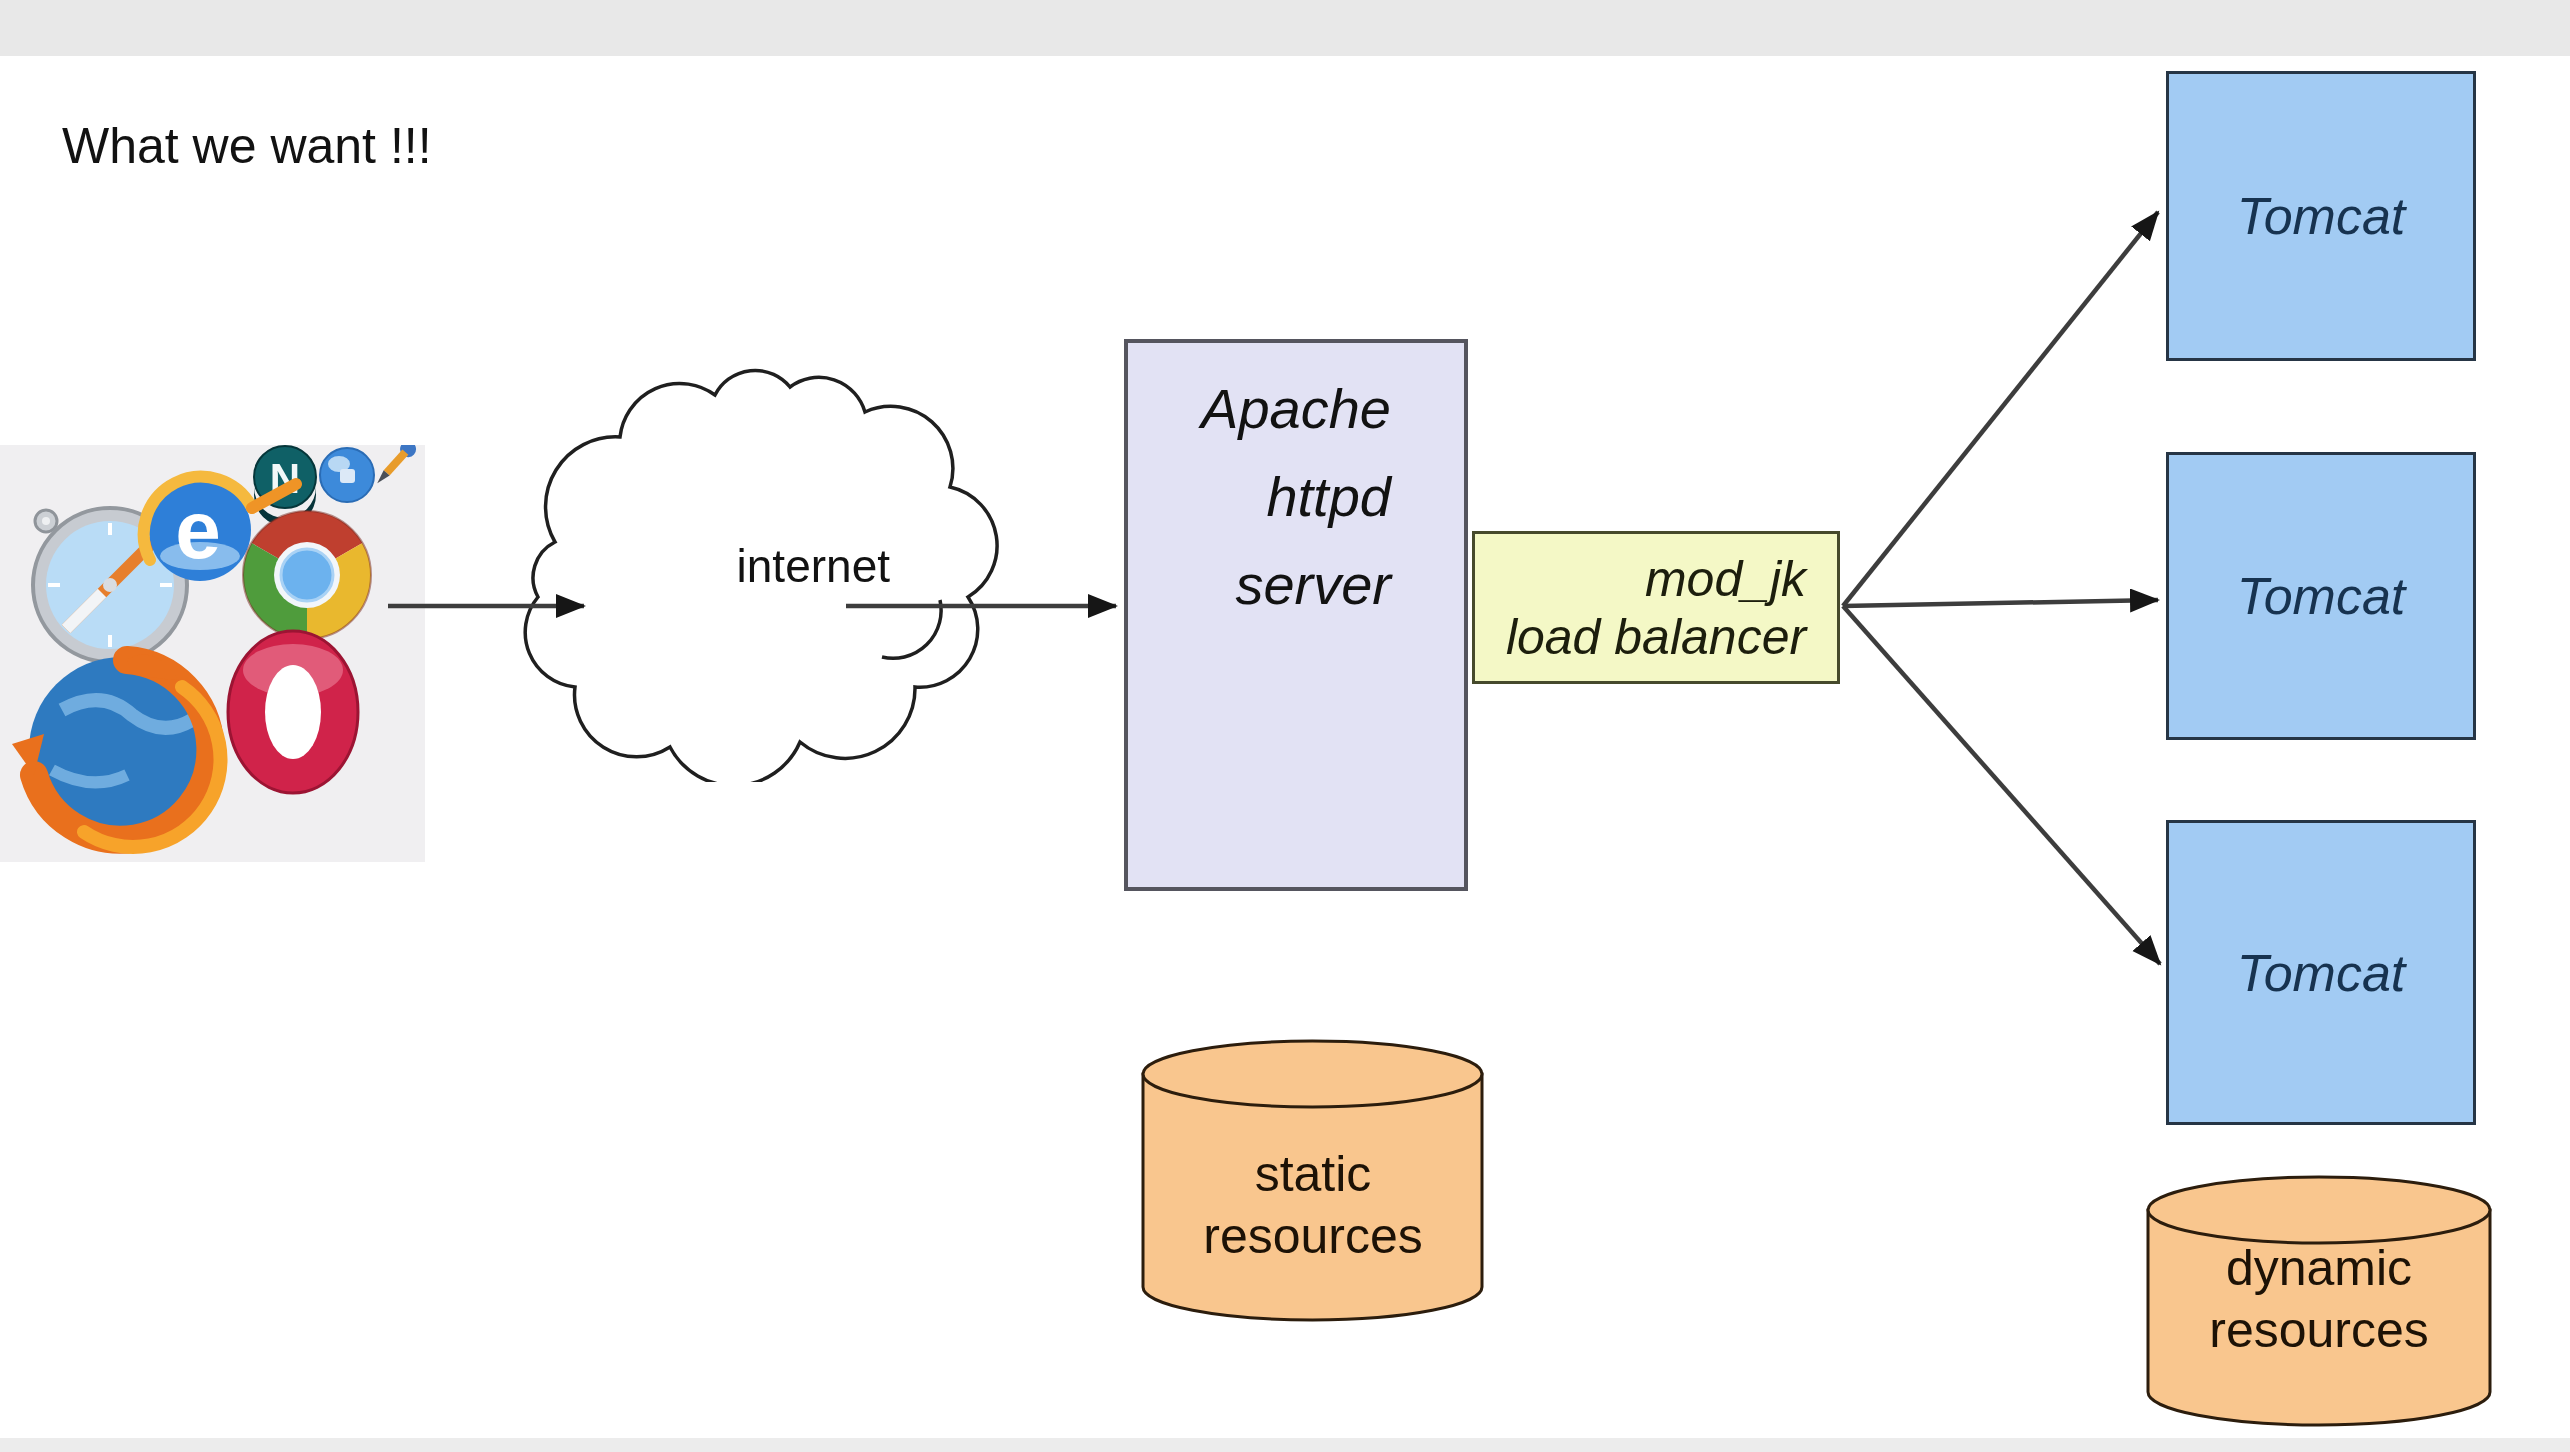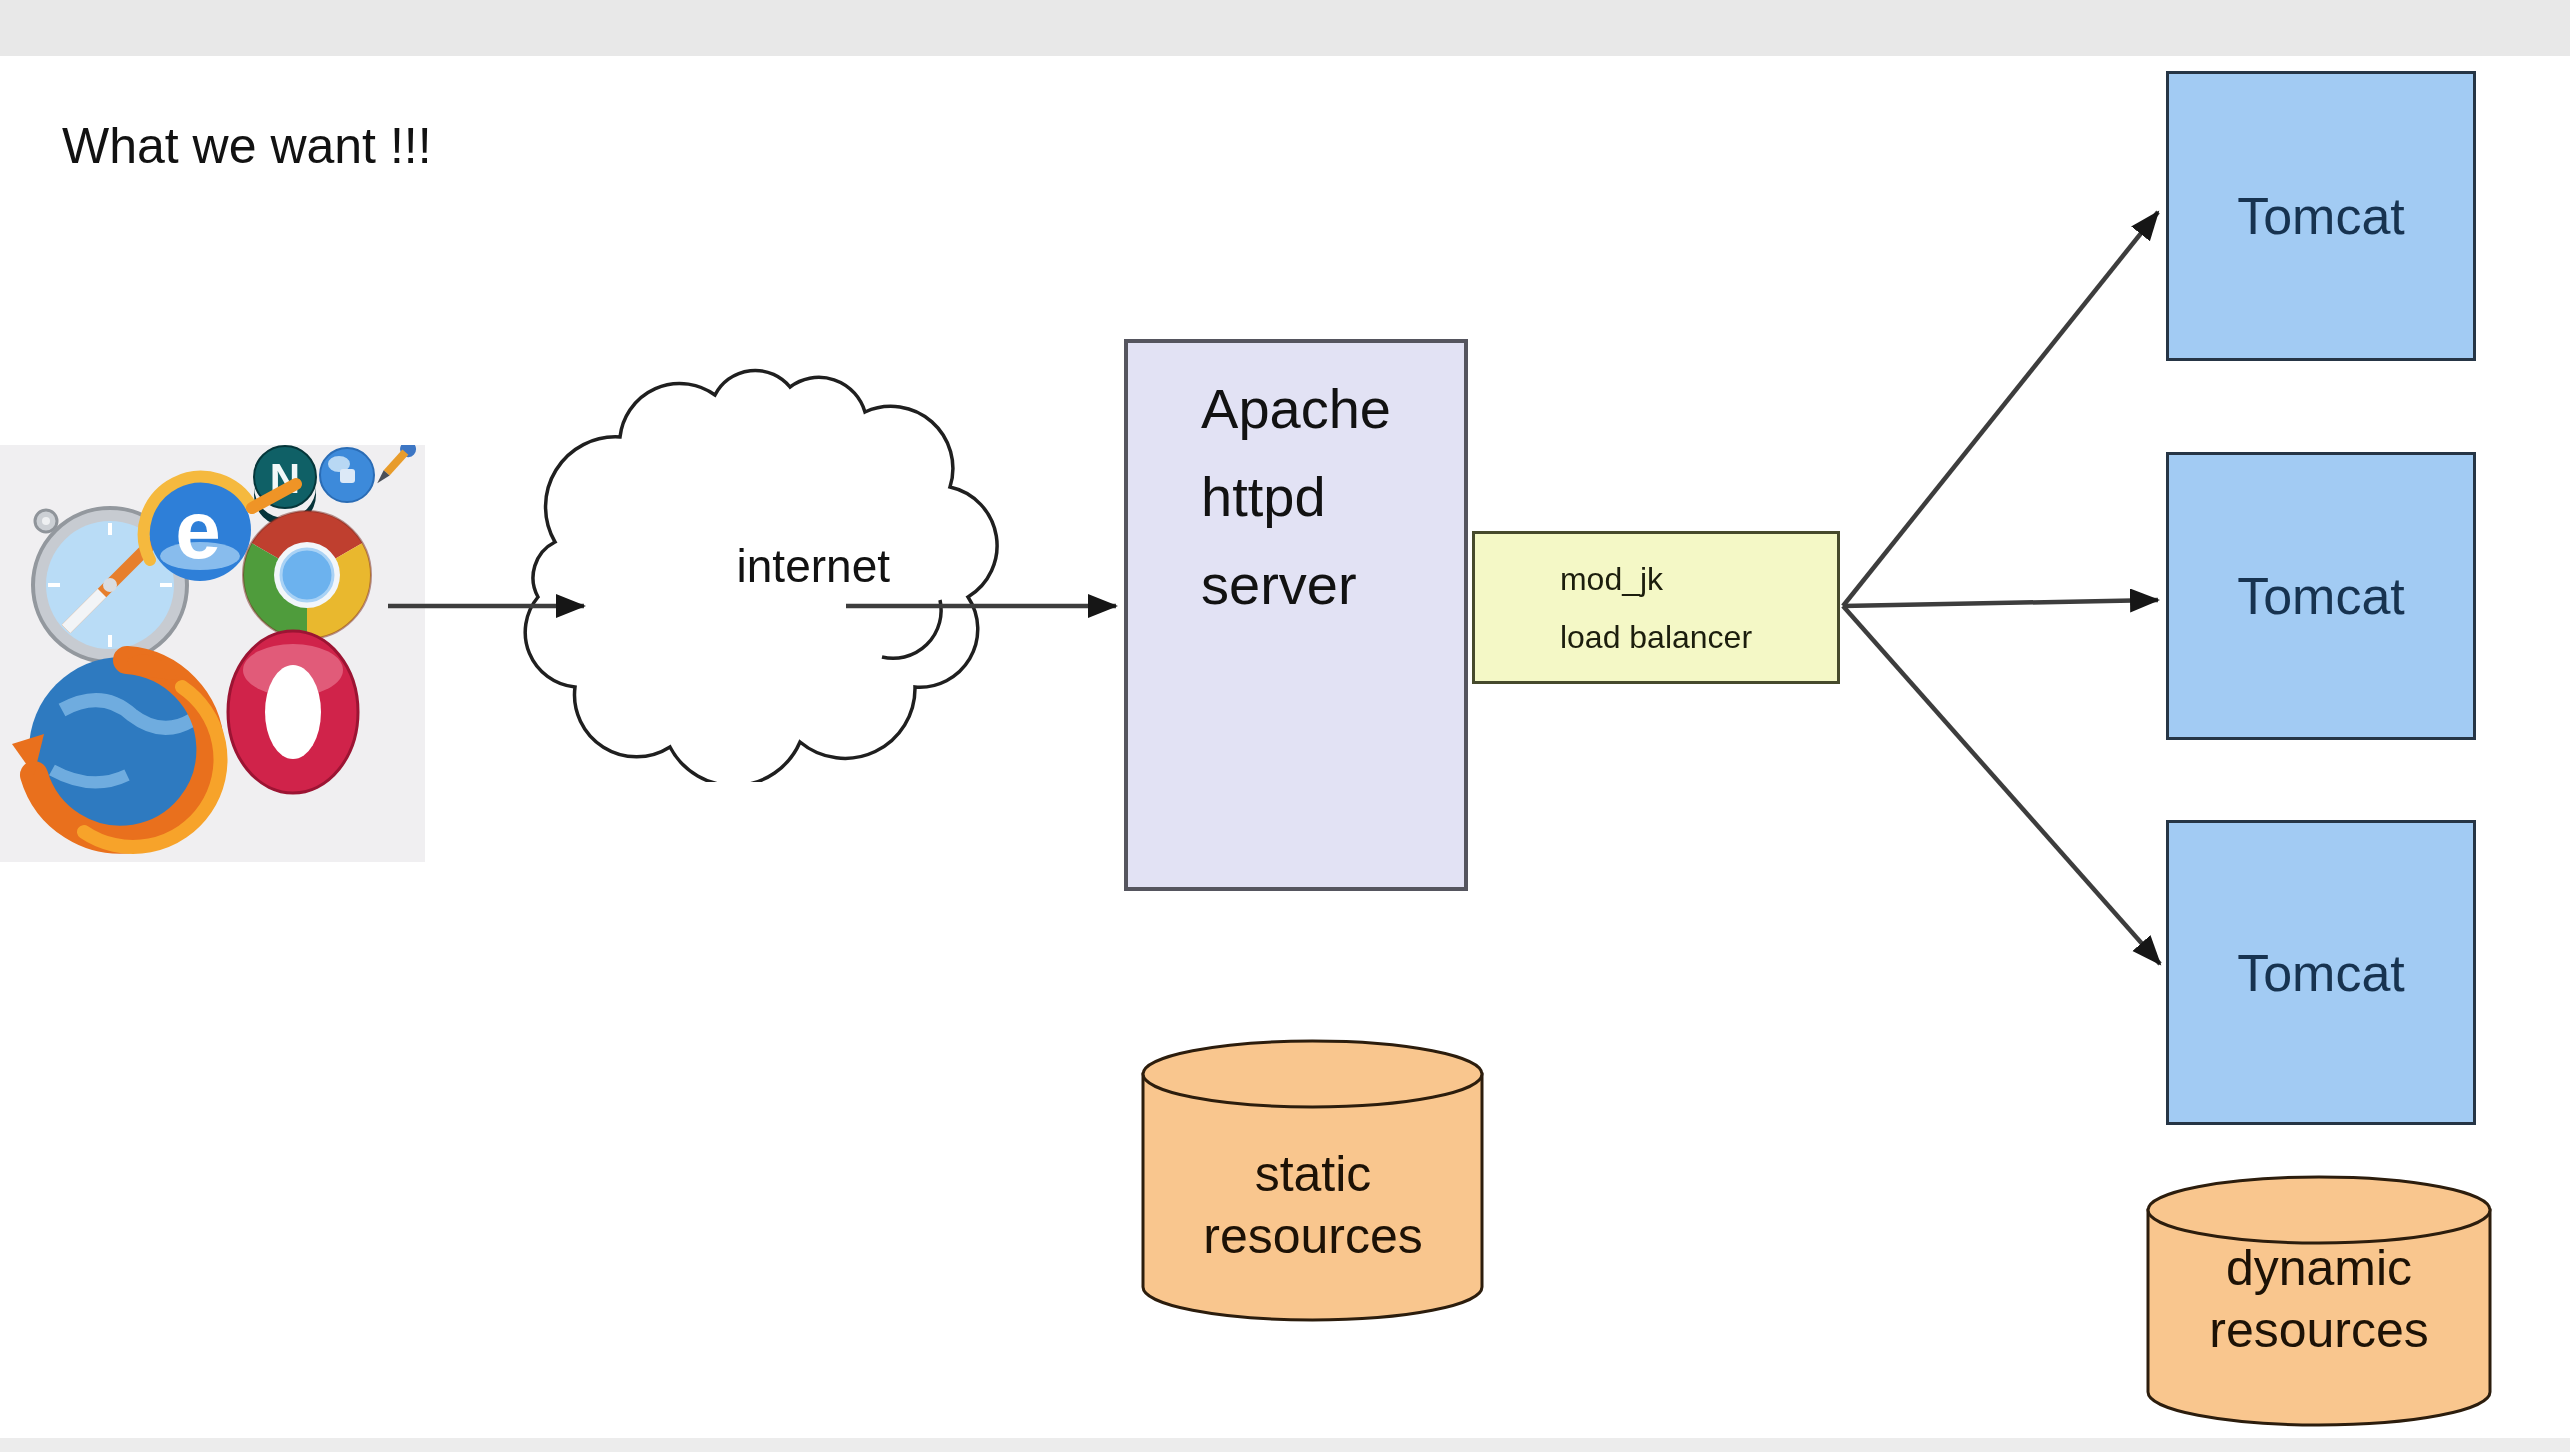--- a/index.html
+++ b/index.html
@@ -13,25 +13,25 @@
   html,body{margin:0;padding:0;width:2570px;height:1452px;overflow:hidden;}
   body{background:var(--page-bg);font-family:"Liberation Sans","DejaVu Sans",sans-serif;color:var(--text);}
   #canvas{position:relative;width:2570px;height:1111px;background:var(--page-bg);}
   .abs{position:absolute;}
   #top-bar{left:0;top:0;width:2570px;height:56px;background:var(--top-bar);}
   #bottom-bar{left:0;top:1438px;width:2570px;height:14px;background:var(--bottom-bar);}
   #page-title{left:62px;top:118px;font-size:50px;line-height:56px;color:var(--text);white-space:nowrap;}
   #browsers{left:0;top:445px;width:425px;height:417px;background:var(--browsers-bg);}
   #cloud-svg{left:510px;top:362px;width:490px;height:420px;}
   #overlay-svg,#shapes-svg{left:0;top:0;width:2570px;height:1452px;}
-  .node{box-sizing:border-box;display:flex;align-items:center;justify-content:center;text-align:left;white-space:pre-line;}
+  .node{box-sizing:border-box;display:flex;align-items:center;justify-content:center;text-align:right;white-space:pre-line;font-style:italic;}
   #apache-box{left:1124px;top:339px;width:344px;height:552px;background:var(--apache-fill);
     border:4px solid var(--apache-border);align-items:flex-start;font-size:56px;line-height:88px;padding-top:22px;}
   #modjk-box{left:1472px;top:531px;width:368px;height:153px;background:var(--modjk-fill);
-    border:3px solid var(--modjk-border);font-size:32px;line-height:58px;color:#1c1e0d;}
+    border:3px solid var(--modjk-border);font-size:50px;line-height:58px;color:#1c1e0d;}
   .tomcat{width:310px;background:var(--tomcat-fill);border:3px solid var(--tomcat-border);
     color:var(--tomcat-text);font-size:52px;}
   #tomcat-1{left:2166px;top:71px;height:290px;}
   #tomcat-2{left:2166px;top:452px;height:288px;}
   #tomcat-3{left:2166px;top:820px;height:305px;}
   .db-label{color:#1d1206;font-size:50px;line-height:62px;text-align:center;white-space:pre-line;}
   #static-db-label{left:1143px;top:1143px;width:340px;}
   #dynamic-db-label{left:2148px;top:1189px;width:342px;margin-top:48px;}
   #cloud-label{left:610px;top:538px;width:280px;text-align:right;font-size:46px;line-height:56px;}
   .cloud-shape{fill:#ffffff;stroke:#1f1f1f;stroke-width:3.5;}

